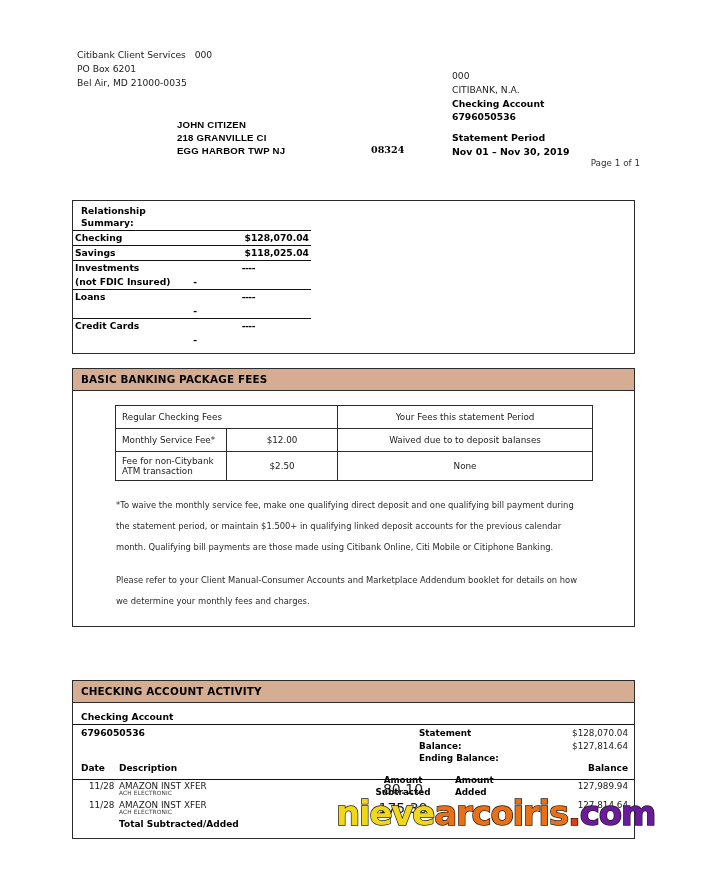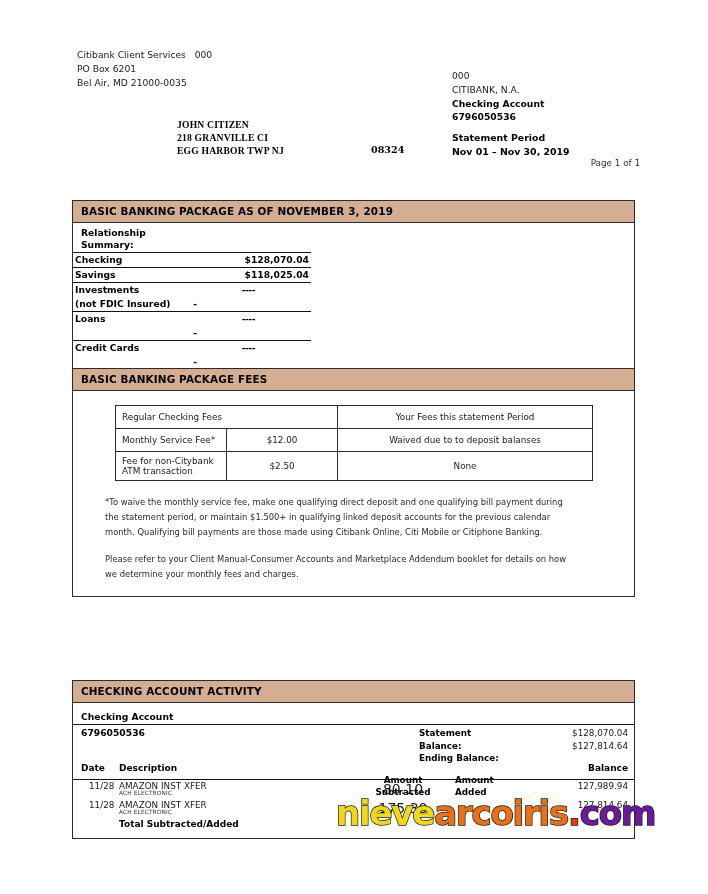--- a/index.html
+++ b/index.html
@@ -40,21 +40,21 @@
     left: 452px; top: 21px;
     font-size: 9.2px;
     line-height: 13.8px;
     color: #222;
   }
   .hdr-right .b { font-weight: bold; color: #000; }
 
   .addr {
     position: absolute;
     left: 177px; top: 70px;
-    font-family: Liberation Serif, serif;
+    font-family: Liberation Sans, sans-serif;
     font-size: 9.6px;
     font-weight: bold;
     line-height: 13.2px;
     color: #000;
     letter-spacing: 0.2px;
   }
   .zip {
     position: absolute;
     left: 371px; top: 96px;
     font-family: "DejaVu Serif", "Liberation Serif", serif;
@@ -147,24 +147,24 @@
     padding: 4px 6px;
     height: 14px;
   }
   .fee-c1 { width: 190px; }
   .fee-c2 { width: 68px; text-align: center; }
   .fee-c3 { width: 220px; text-align: center; }
   .fee-head-c1 { }
   .fee-head-c3 { text-align: center; }
 
   .fineprint {
-    margin: 14px 0 0 32px;
+    margin: 14px 0 0 43px;
     width: 470px;
     font-size: 8.4px;
-    line-height: 15px;
+    line-height: 21px;
     color: #2a2a2a;
   }
   .fineprint p { margin: 0 0 12px 0; }
   .fineprint p:last-child { margin-bottom: 0; }
 
   
   #box-activity { top: 680px; }
   .act-body { position: relative; }
 
   .act-subhead {
@@ -303,21 +303,20 @@
 
     <div class="stmt-period">
       <div>Statement Period</div>
       <div>Nov 01 – Nov 30, 2019</div>
     </div>
 
     <div class="page-of">Page 1 of 1</div>
   </div>
 
   <div class="box" id="box-summary">
-    <div class="box-title">BASIC BANKING PACKAGE AS OF NOVEMBER 3, 2019</div>
     <div class="sum-body">
       <div class="sum-head">
         <div>Relationship</div>
         <div>Summary:</div>
       </div>
 
       <div class="sum-row">
         <span class="sum-label">Checking</span>
         <span class="sum-val">$128,070.04</span>
       </div>

